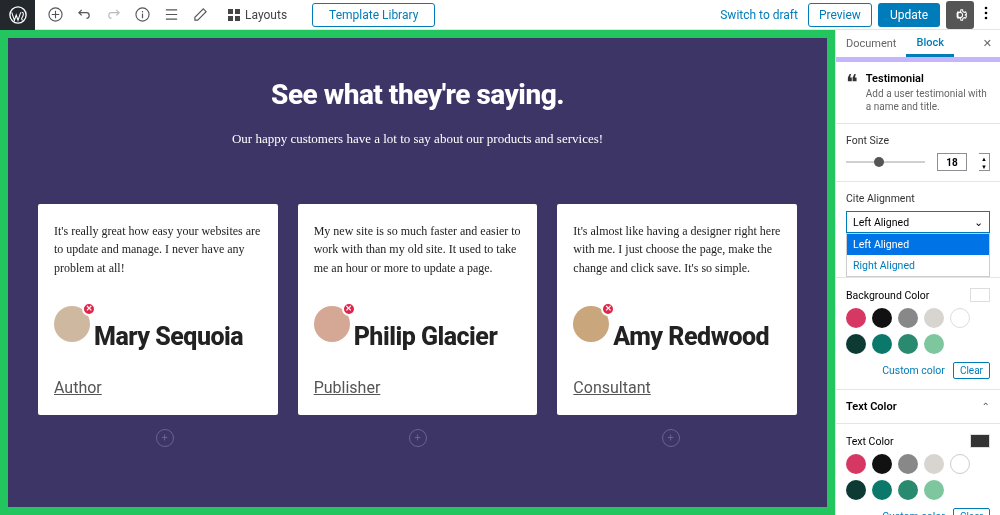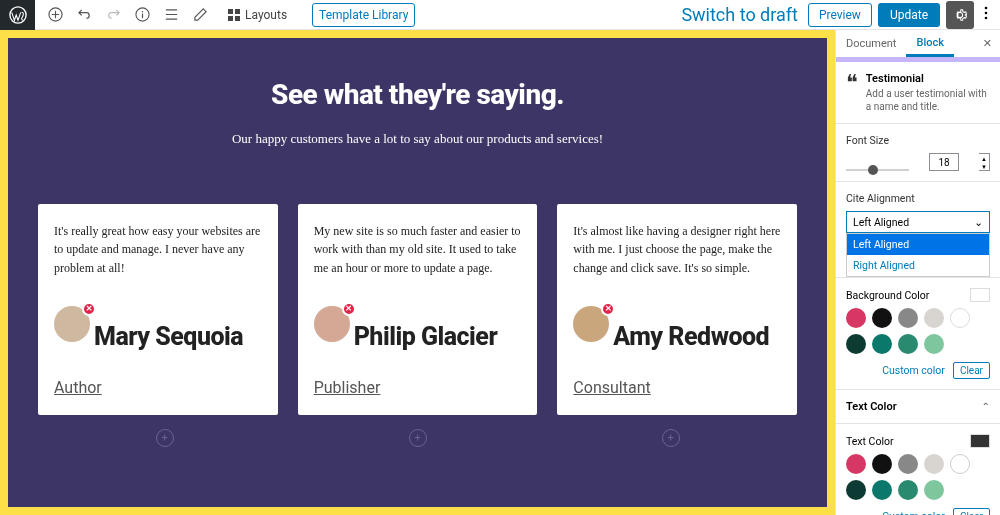--- a/index.html
+++ b/index.html
@@ -6,32 +6,32 @@
 body { font-family: -apple-system, BlinkMacSystemFont, "Segoe UI", Roboto, sans-serif; width: 1000px; height: 515px; overflow: hidden; background: #fff; }
 
 
 .topbar { height: 30px; display: flex; align-items: center; border-bottom: 1px solid #e2e4e7; background: #fff; }
 .wp-logo { width: 35px; height: 30px; background: #23282d; display: flex; align-items: center; justify-content: center; color: #fff; }
 .wp-logo svg { width: 18px; height: 18px; }
 .tb-icons { display: flex; align-items: center; gap: 13px; padding: 0 12px; }
 .tb-icon { width: 16px; height: 16px; display: flex; align-items: center; justify-content: center; cursor: pointer; color: #555; }
 .tb-icon svg { width: 15px; height: 15px; }
 .layouts-btn { display: flex; align-items: center; gap: 4px; font-size: 12px; color: #444; cursor: pointer; padding: 3px 6px; }
-.template-lib { border: 1px solid #007cba; color: #007cba; font-size: 12px; padding: 4px 6px; border-radius: 3px; cursor: pointer; margin-left: 6px; }
+.template-lib { border: 1px solid #007cba; color: #007cba; font-size: 12px; padding: 4px 16px; border-radius: 3px; cursor: pointer; margin-left: 6px; }
 .tb-spacer { flex: 1; }
 .tb-right { display: flex; align-items: center; gap: 6px; padding-right: 8px; }
-.tb-link { font-size: 18px; color: #007cba; cursor: pointer; padding: 0 4px; }
+.tb-link { font-size: 12px; color: #007cba; cursor: pointer; padding: 0 4px; }
 .tb-btn-outline { border: 1px solid #007cba; color: #007cba; font-size: 12px; padding: 4px 10px; border-radius: 3px; cursor: pointer; }
 .tb-btn-primary { background: #007cba; color: #fff; font-size: 12px; padding: 5px 12px; border-radius: 3px; cursor: pointer; border: none; }
 .tb-gear { width: 28px; height: 28px; background: #555; display: flex; align-items: center; justify-content: center; border-radius: 3px; cursor: pointer; color: #fff; }
 .tb-more { padding: 0 4px; cursor: pointer; color: #555; }
 
 
 .main { display: flex; height: 485px; }
-.canvas-wrap { flex: 1; background: #fde047; padding: 8px; overflow: hidden; }
+.canvas-wrap { flex: 1; background: #22c55e; padding: 8px; overflow: hidden; }
 .canvas { background: #3c3566; height: 100%; padding: 40px 30px 20px; color: #fff; position: relative; }
 .hero { text-align: center; margin-bottom: 55px; }
 .hero h1 { font-size: 28px; font-weight: 800; margin-bottom: 18px; letter-spacing: -0.5px; }
 .hero p { font-size: 13px; font-family: Georgia, serif; max-width: 380px; margin: 12px auto; line-height: 1.5; }
 
 .cards { display: flex; gap: 20px; }
 .card { flex: 1; background: #fff; color: #222; padding: 18px 16px; border-radius: 2px; }
 .card .quote { font-size: 12px; font-family: Georgia, serif; line-height: 1.55; margin-bottom: 22px; min-height: 62px; }
 .avatar-wrap { position: relative; width: 36px; height: 36px; margin-bottom: 6px; }
 .avatar { width: 36px; height: 36px; border-radius: 50%; background: #cfb8a0; display: inline-block; }
@@ -50,21 +50,21 @@
 .sb-tab.active { color: #007cba; border-bottom: 3px solid #007cba; font-weight: 500; }
 .sb-close { margin-left: auto; padding: 0 8px; display: flex; align-items: center; cursor: pointer; color: #666; }
 
 .sb-section { padding: 10px; border-bottom: 1px solid #e2e4e7; }
 .block-header { display: flex; gap: 8px; }
 .block-icon { font-size: 22px; color: #333; font-family: Georgia, serif; line-height: 1; }
 .block-title { font-weight: 600; font-size: 11px; }
 .block-desc { font-size: 10px; color: #666; line-height: 1.3; margin-top: 2px; }
 
 .sb-label { font-size: 10.5px; color: #333; margin-bottom: 6px; }
-.slider-row { display: flex; align-items: flex-end; gap: 20px; }
+.slider-row { display: flex; align-items: center; gap: 12px; font-weight: bold; }
 .slider-track { flex: 1; height: 2px; background: #d0d0d0; position: relative; }
 .slider-thumb { position: absolute; left: 35%; top: -4px; width: 10px; height: 10px; background: #555; border-radius: 50%; }
 .num-input { width: 30px; height: 18px; border: 1px solid #8c8f94; font-size: 10px; text-align: center; display: flex; align-items: center; justify-content: center; }
 .spinner { display: flex; flex-direction: column; border: 1px solid #8c8f94; border-left: none; }
 .spinner span { width: 10px; height: 8px; font-size: 6px; display: flex; align-items: center; justify-content: center; cursor: pointer; }
 
 .select-wrap { position: relative; }
 .select-box { border: 1px solid #007cba; height: 22px; display: flex; align-items: center; padding: 0 6px; font-size: 10.5px; cursor: pointer; justify-content: space-between; }
 .dropdown { position: absolute; top: 22px; left: 0; right: 0; border: 1px solid #ccc; background: #fff; z-index: 10; }
 .dropdown-opt { padding: 4px 6px; font-size: 10.5px; cursor: pointer; }

